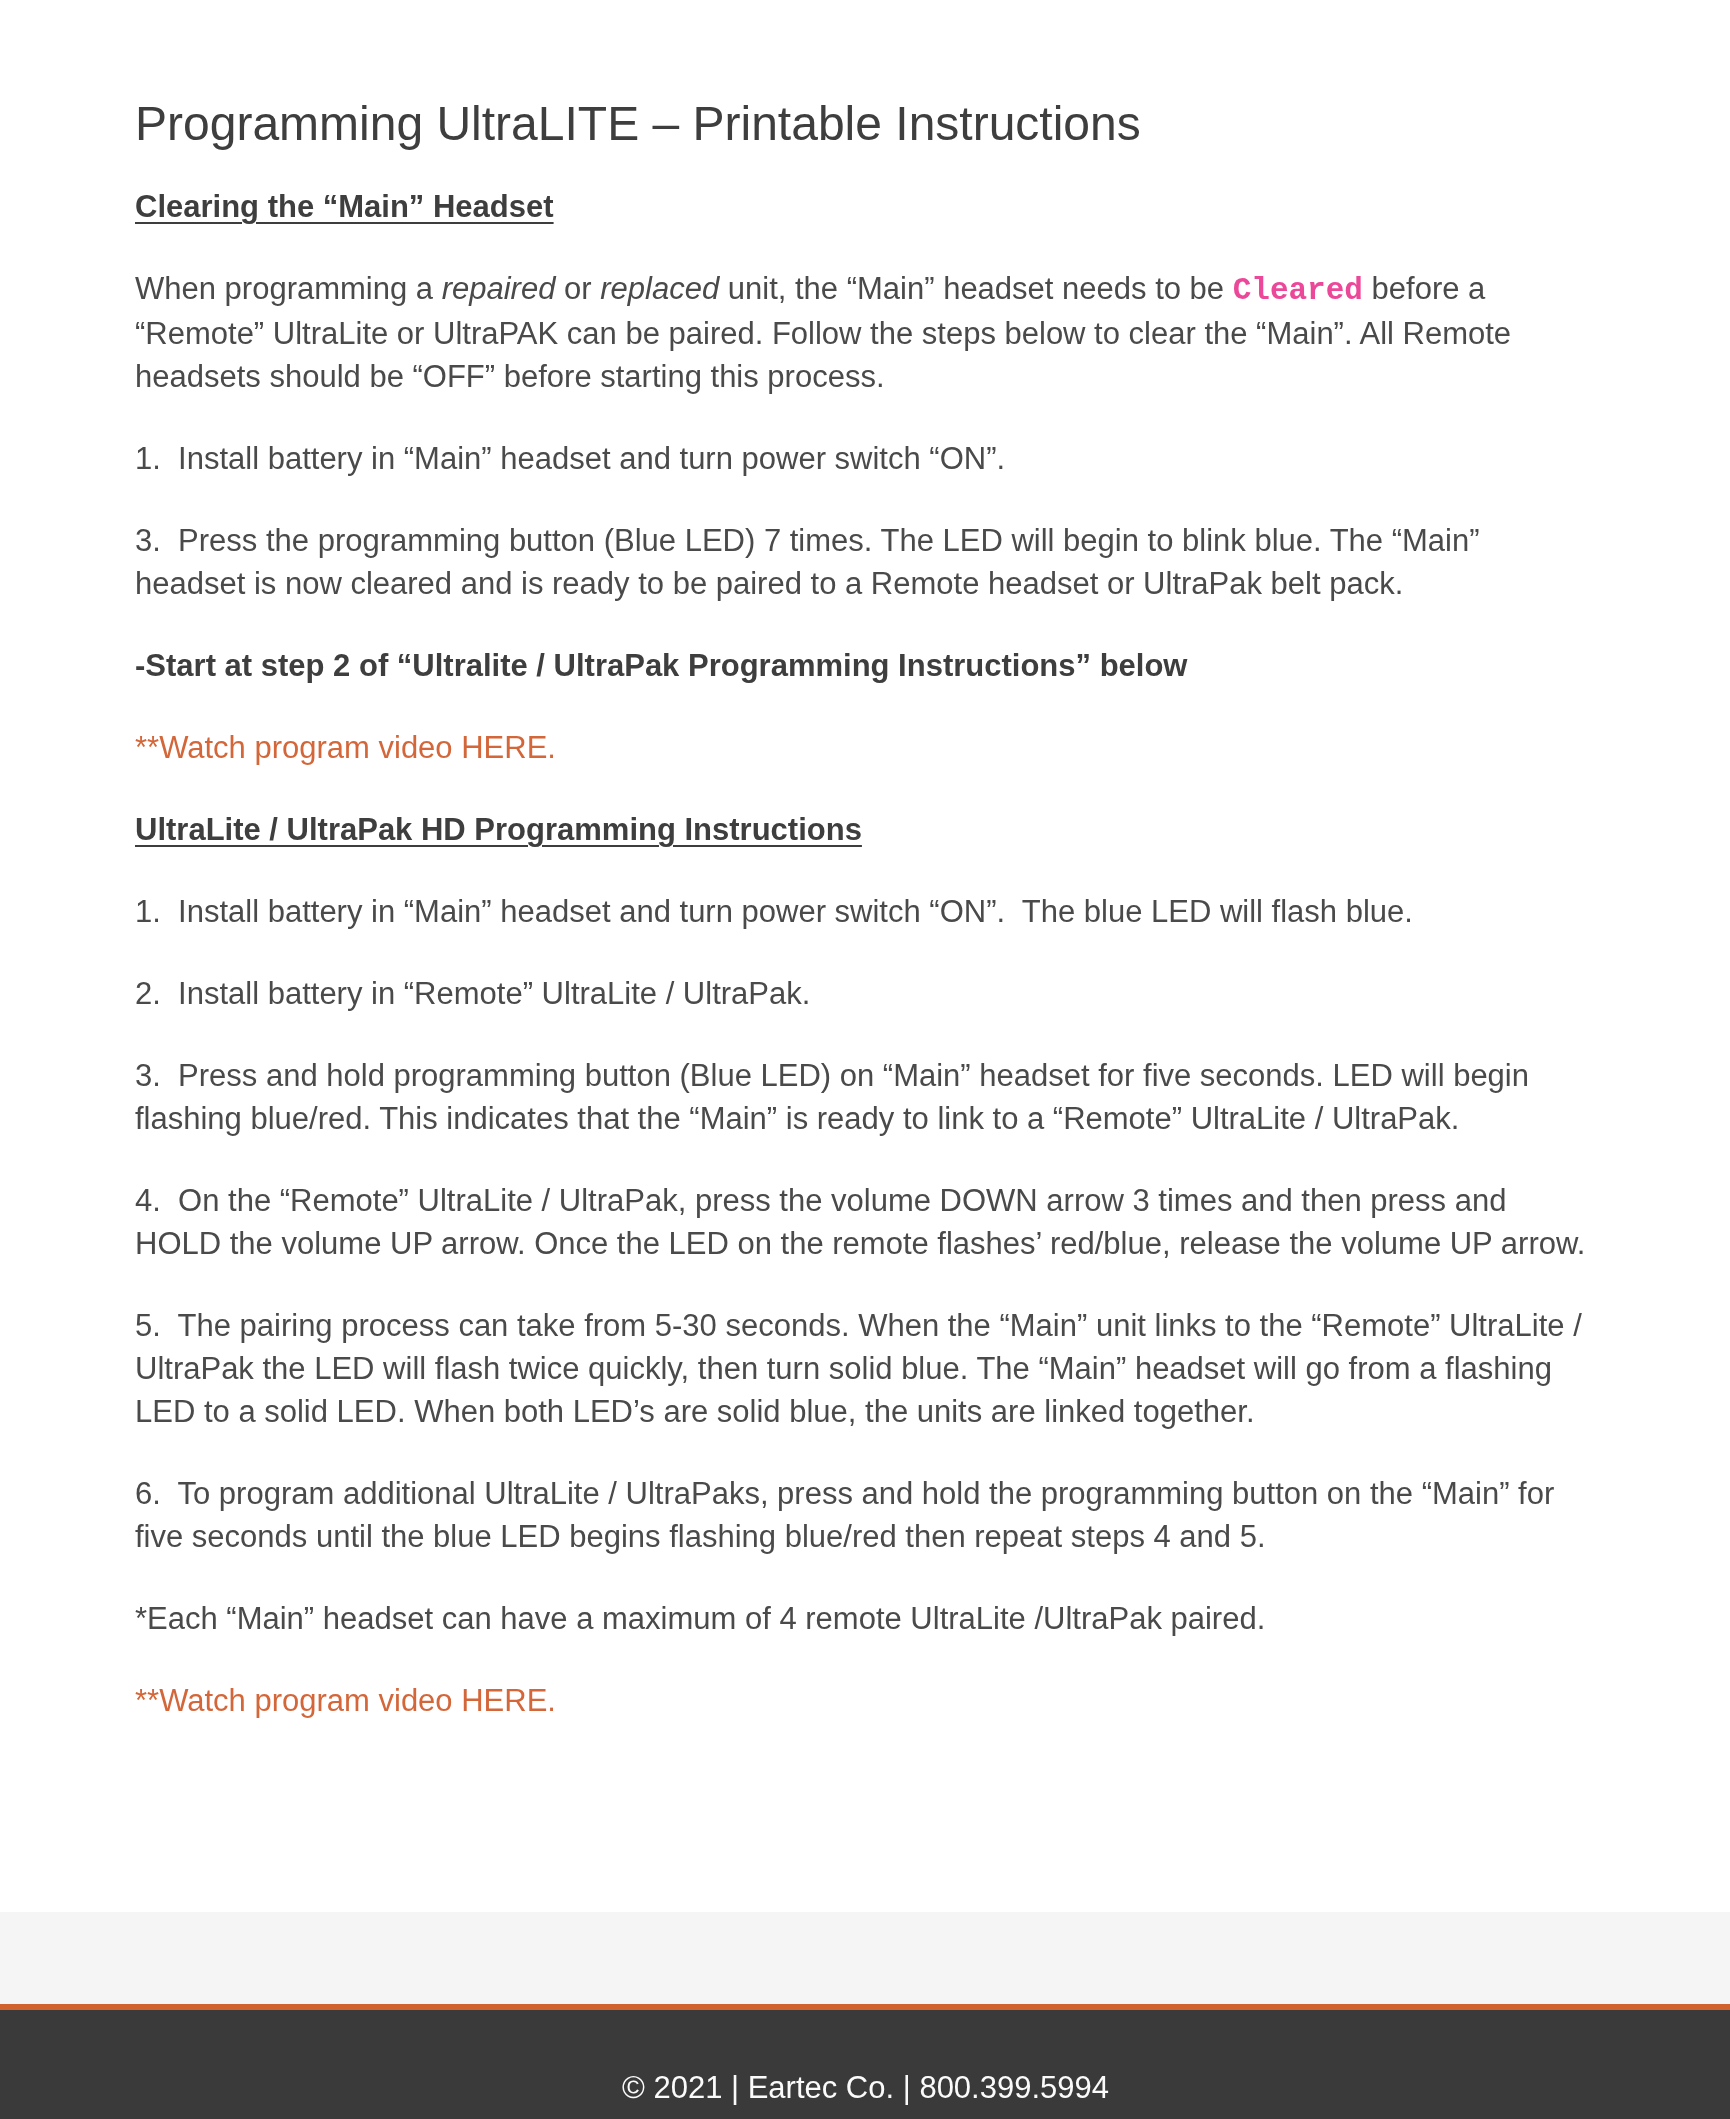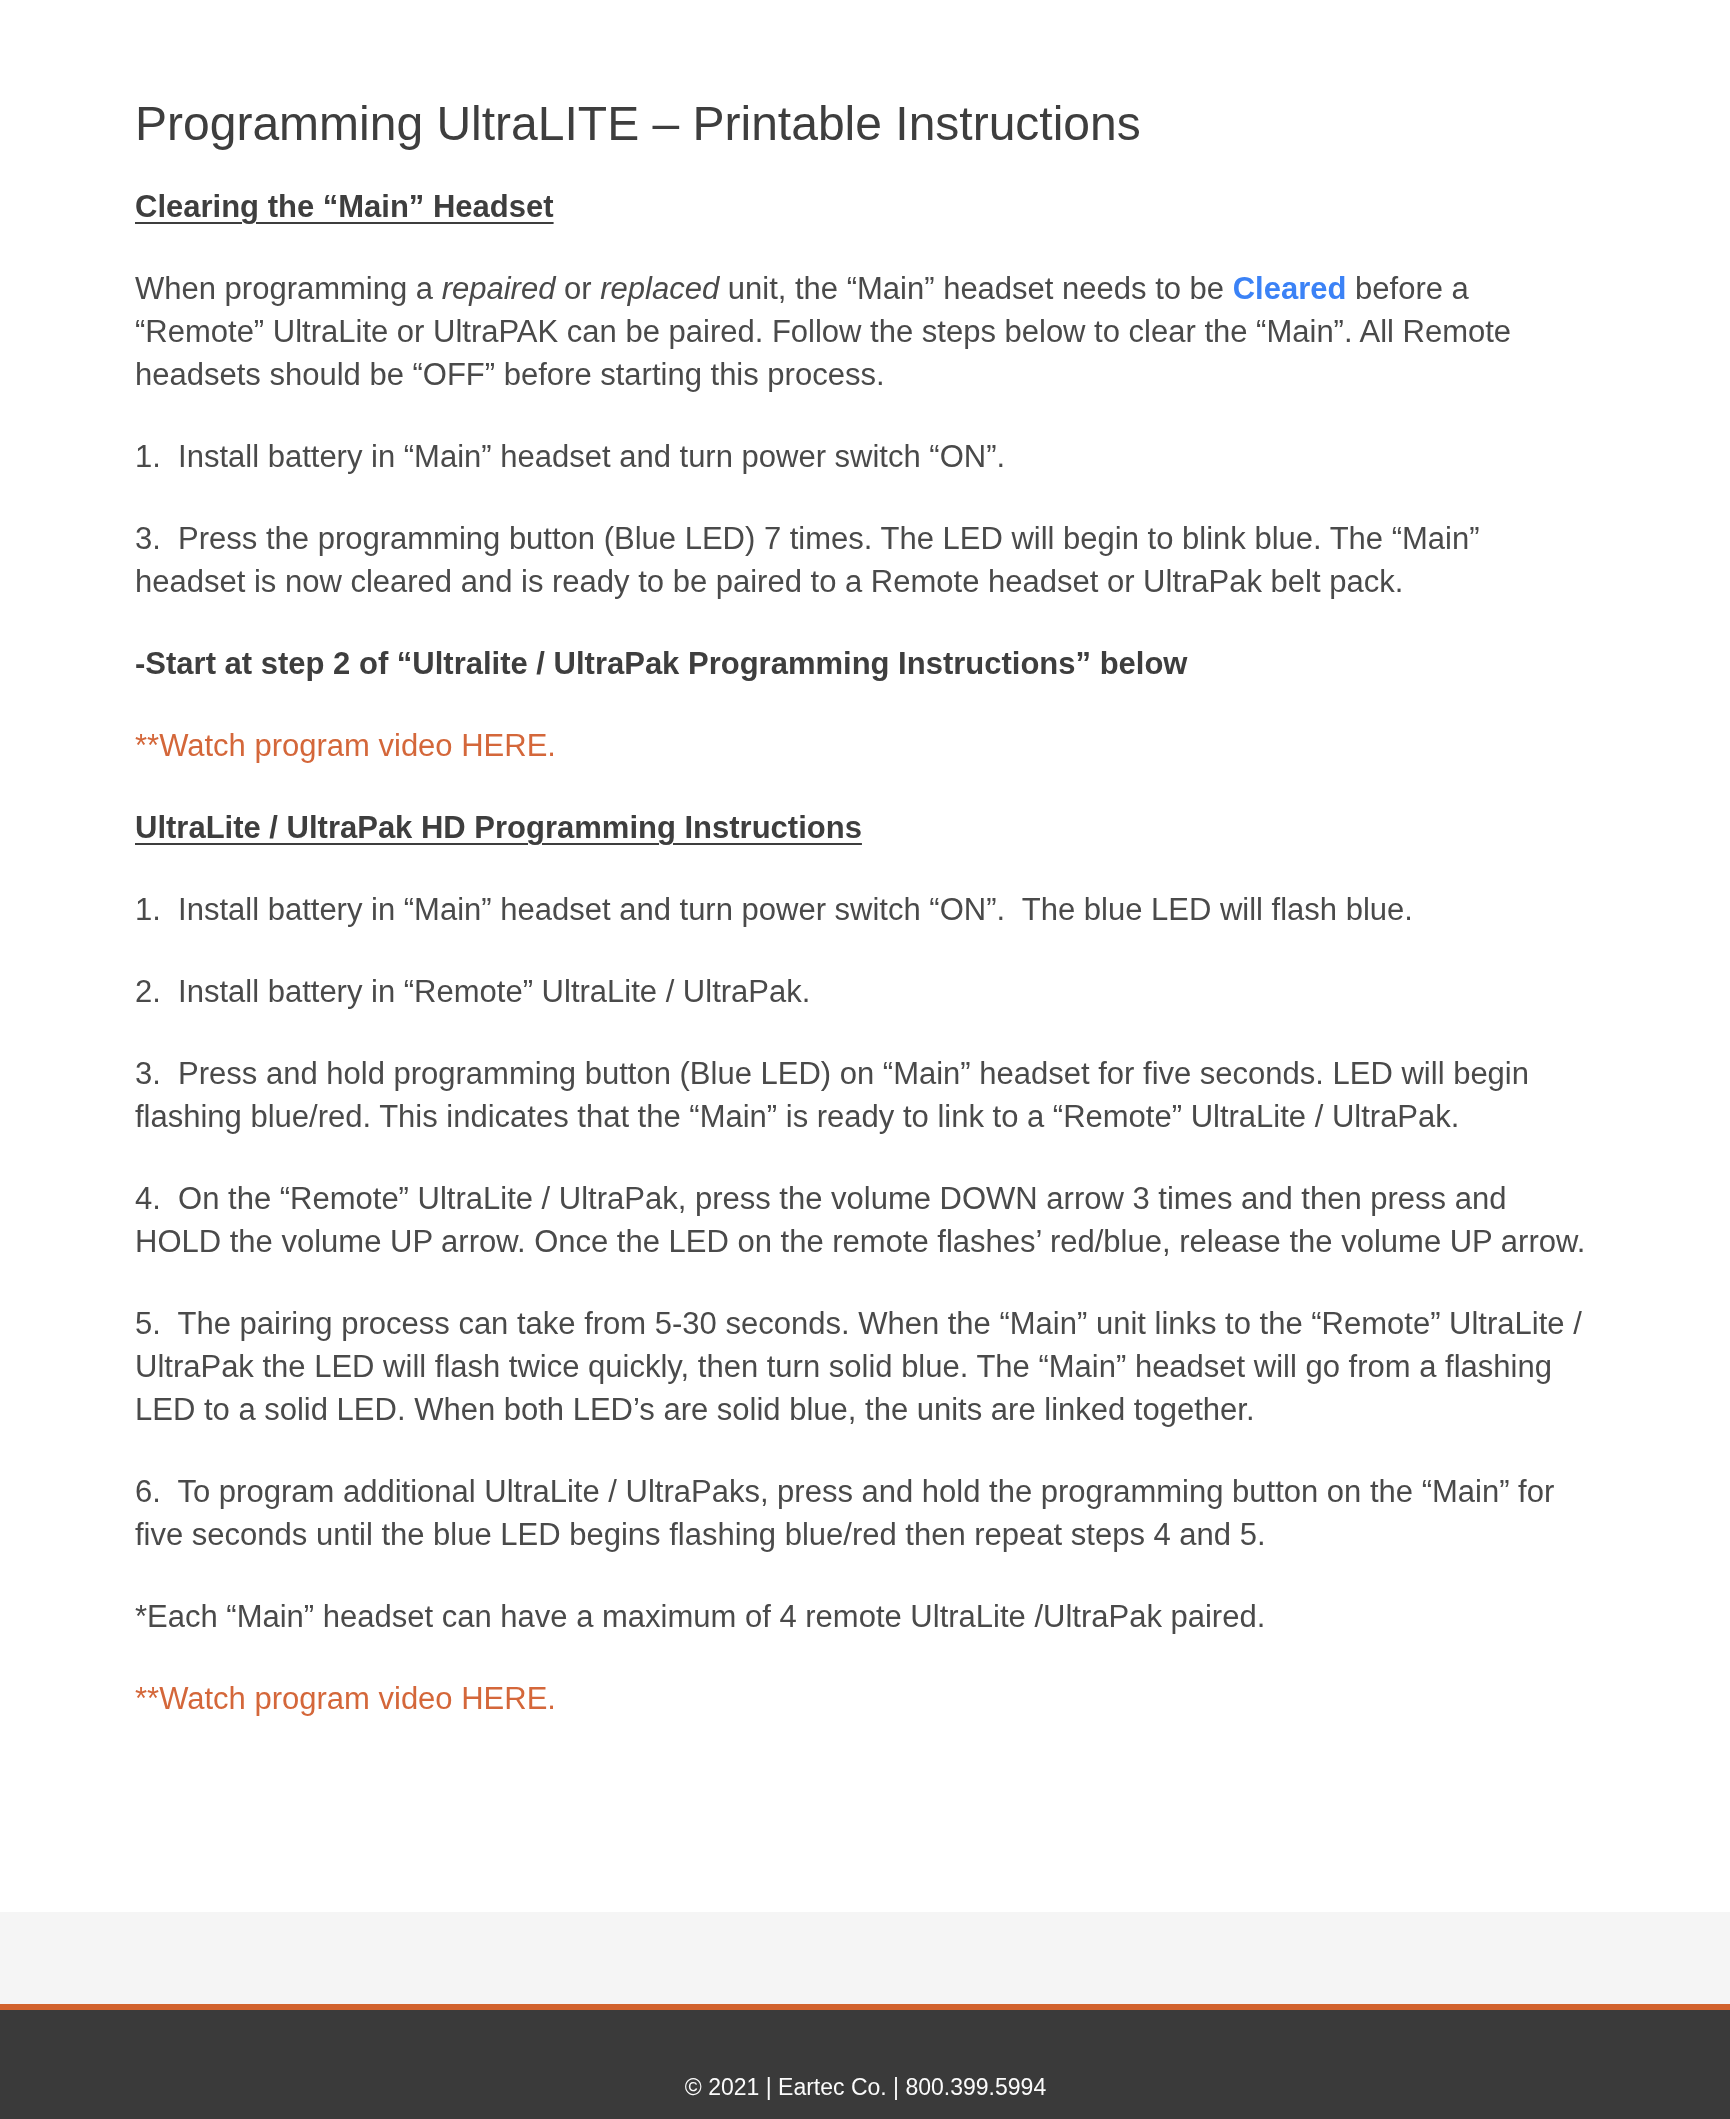--- a/index.html
+++ b/index.html
@@ -43,21 +43,21 @@
     font-weight: 700;
     color: #3e3e3e;
     text-decoration: underline;
     text-underline-offset: 4.6px;
     text-decoration-thickness: 1.8px;
   }
   .content p.bold-note {
     font-weight: 700;
     color: #3e3e3e;
   }
-  .seg-bold   { font-weight: 700; color: #3b82f6; }
+  .seg-bold   { font-weight: 700; color: #ec4899; font-family: Liberation Mono, monospace; }
   .seg-italic { font-style: italic; }
   a.video-link {
     color: #d4673a;
     text-decoration: none;
     cursor: pointer;
   }
   .band-gray {
     width: 1731px;
     height: 92px;
     background: #f5f5f5;
@@ -69,21 +69,21 @@
   }
   .footer-bar {
     box-sizing: border-box;
     width: 1731px;
     height: 110px;
     background: #3a3a3a;
     text-align: center;
     padding-top: 64px;
   }
   .footer-bar .copyright {
-    font-size: 23px;
+    font-size: 31px;
     line-height: 27.4px;
     color: #fbfbfb;
     white-space: pre-wrap;
   }
 </style>
 </head>
 <body>
 
 <div class="page">
 

